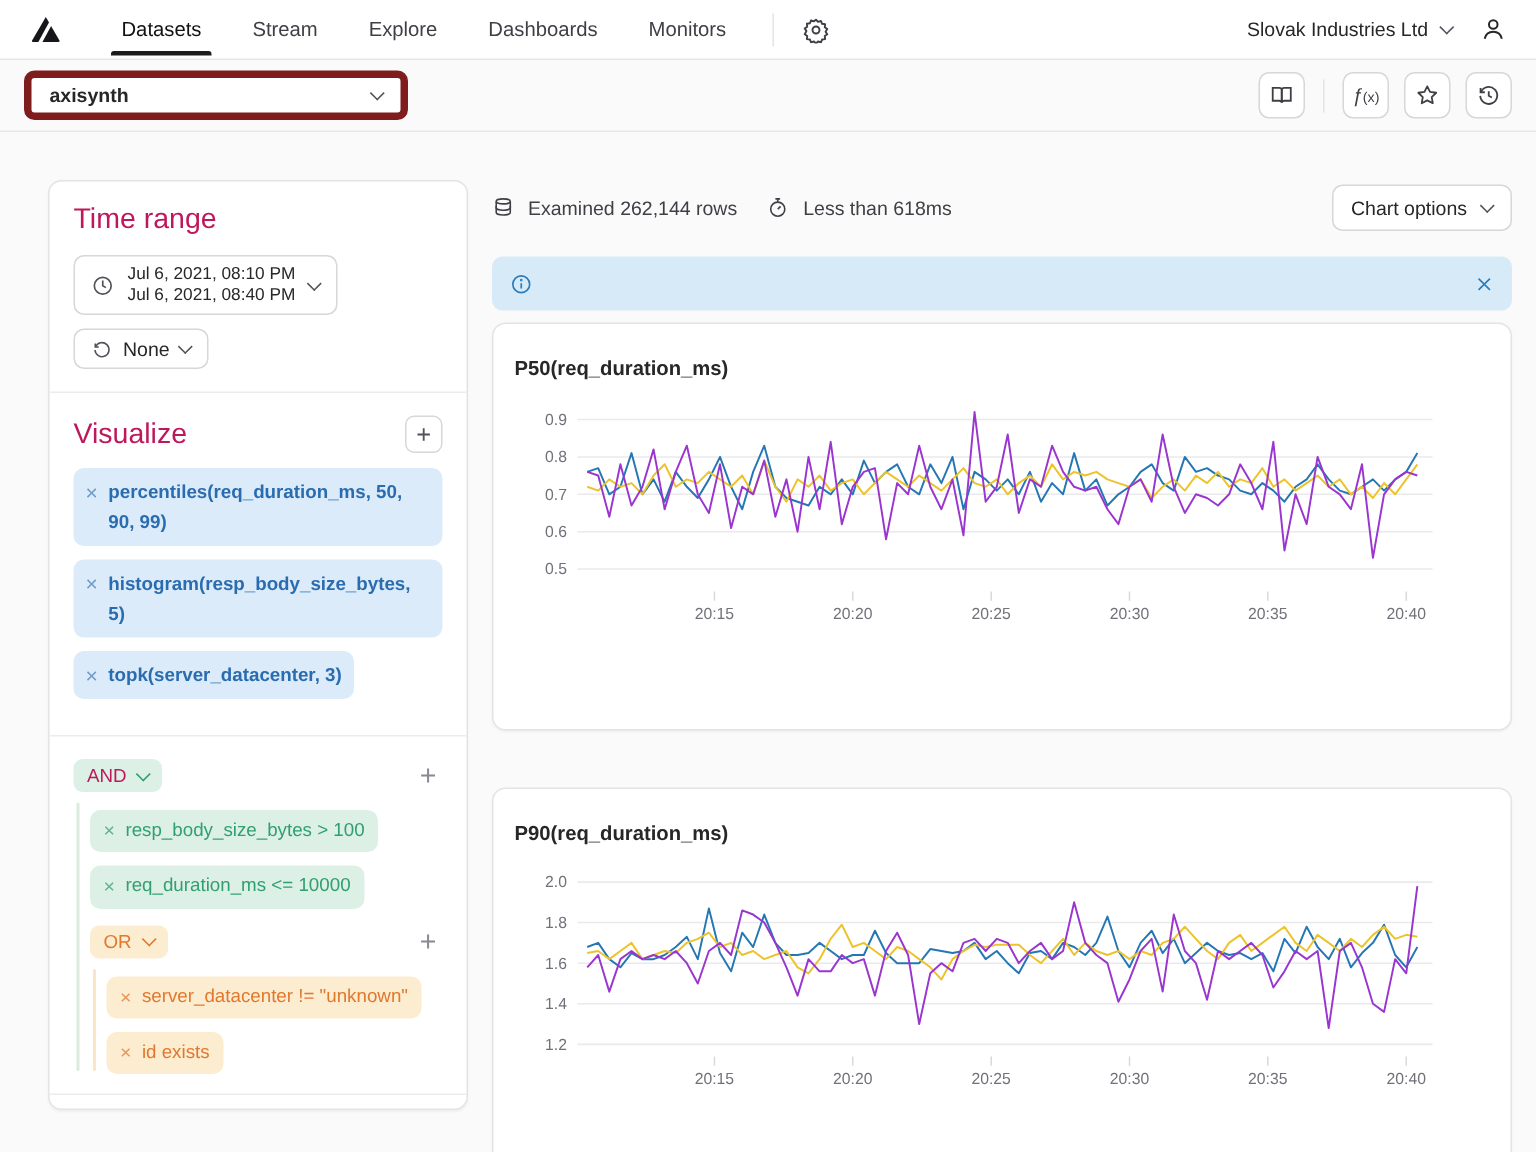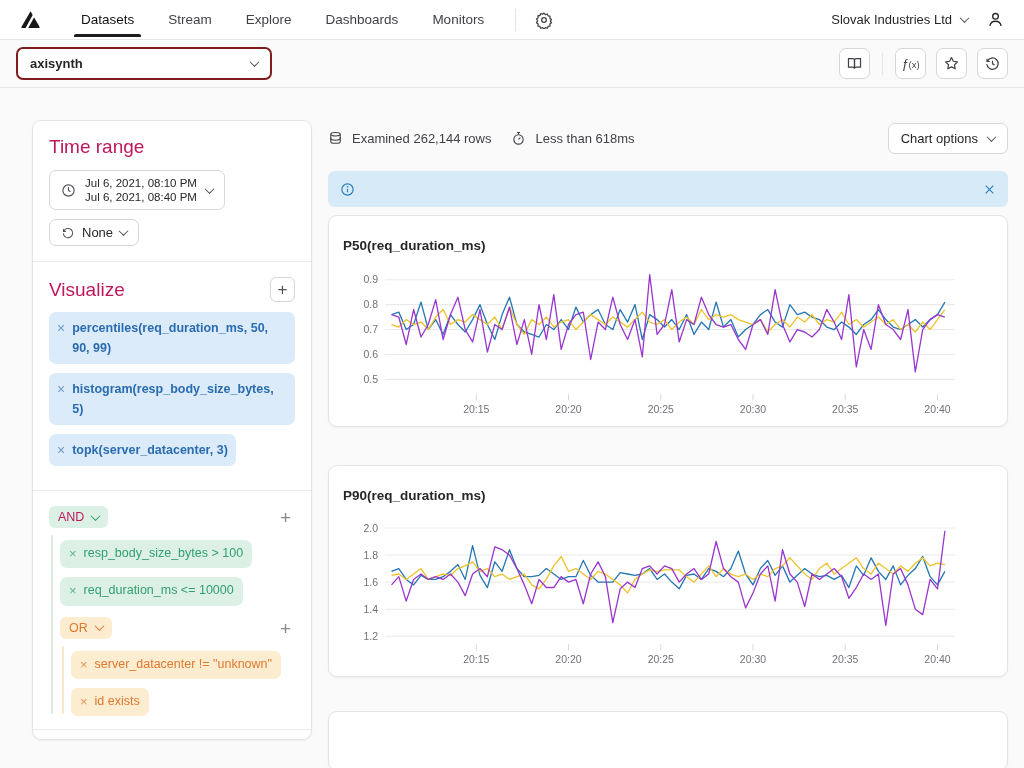--- a/index.html
+++ b/index.html
@@ -14,21 +14,21 @@
   .nav-item.active::after{content:"";position:absolute;left:10px;right:10px;bottom:0;height:3px;background:#1c1c1f;border-radius:2px 2px 0 0}
   .vdiv{width:1px;height:22px;background:#e4e4e7;margin:0 14px}
   .gear-btn{width:28px;height:28px;display:flex;align-items:center;justify-content:center;color:#3f3f46;cursor:pointer}
   .nav-right{margin-left:auto;display:flex;gap:14px}
   .org{display:flex;align-items:center;gap:9px;font-size:13px;color:#27272a;cursor:pointer}
   .chev{width:7px;height:7px;border-right:1.5px solid #52525b;border-bottom:1.5px solid #52525b;transform:rotate(45deg) translate(-1px,-1px);display:inline-block}
   .user-btn{width:26px;height:26px;display:flex;align-items:center;justify-content:center;cursor:pointer}
 
   
   .subbar{height:48px;background:#fafafa;border-bottom:1px solid #e7e7ea;display:flex;align-items:center;padding:0 16px}
-  .dataset-select{width:256px;height:33px;background:#fff;border:2px solid #7f1d1d;border-radius:7px;display:flex;align-items:center;justify-content:space-between;padding:0 12px;font-size:13px;font-weight:bold;cursor:pointer}
+  .dataset-select{width:256px;height:33px;background:#fff;border:5px solid #7f1d1d;border-radius:7px;display:flex;align-items:center;justify-content:space-between;padding:0 12px;font-size:13px;font-weight:bold;cursor:pointer}
   .subbar-right{margin-left:auto;display:flex;align-items:center;gap:10px}
   .icon-btn{width:31px;height:31px;background:#fff;border:1px solid #d6d6db;border-radius:7px;display:flex;align-items:center;justify-content:center;color:#3f3f46;cursor:pointer;font-size:12px}
   .fx{font-size:13px;color:#3f3f46;font-style:italic}
   .fx .sub{font-size:9.5px;font-style:normal}
 
   
   .content{display:flex;align-items:flex-start;padding:32px 16px 0 32px;gap:16px}
   .card{background:#fff;border:1px solid #e4e4e7;border-radius:9px;box-shadow:0 1px 2px rgba(0,0,0,.05)}
 
   
@@ -62,21 +62,21 @@
   .sb-footline{position:absolute;left:0;right:0;bottom:9px;border-top:1px solid #ececef}
 
   
   .main{flex:1;min-width:0}
   .stats-row{display:flex;align-items:center;margin-top:2px;height:32px}
   .stat{display:flex;align-items:flex-start;gap:9px;font-size:13px;color:#3f3f46;margin-right:20px}
   .chart-opts{margin-left:auto;height:31px;background:#fff;border:1px solid #d6d6db;border-radius:7px;display:flex;align-items:center;gap:10px;padding:0 12px;font-size:13px;cursor:pointer}
   .banner{margin-top:17px;height:36px;background:#d7eaf8;border-radius:7px;display:flex;align-items:center;gap:9px;padding:0 12px;color:#2c7cbb;font-size:12.5px}
   .banner a{color:#2c7cbb;text-decoration:underline;cursor:pointer}
   .banner .close{margin-left:auto;cursor:pointer;display:flex}
-  .chart-card{margin-top:8px;height:212px;padding:13px 12px}
+  .chart-card{margin-top:8px;height:272px;padding:13px 12px}
   .chart-card + .chart-card{margin-top:38px}
   .chart-title{font-size:13.5px;font-weight:bold;color:#27272a;margin:9px 0 6px 2px}
   .chart-area{height:162px}
   .chart-area svg text{font-family:"Liberation Sans",sans-serif;font-size:10.5px;fill:#71717a}
   .partial-card{margin-top:34px;height:60px}
   svg.ic{display:block}
 </style>
 </head>
 <body>
 

